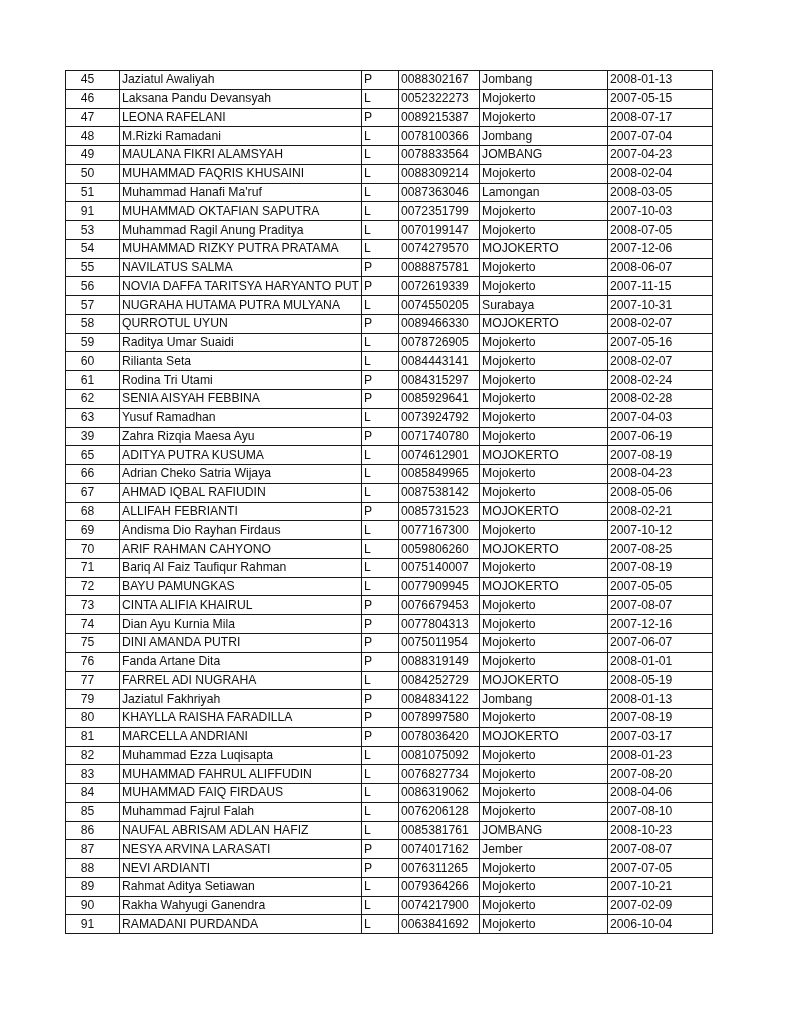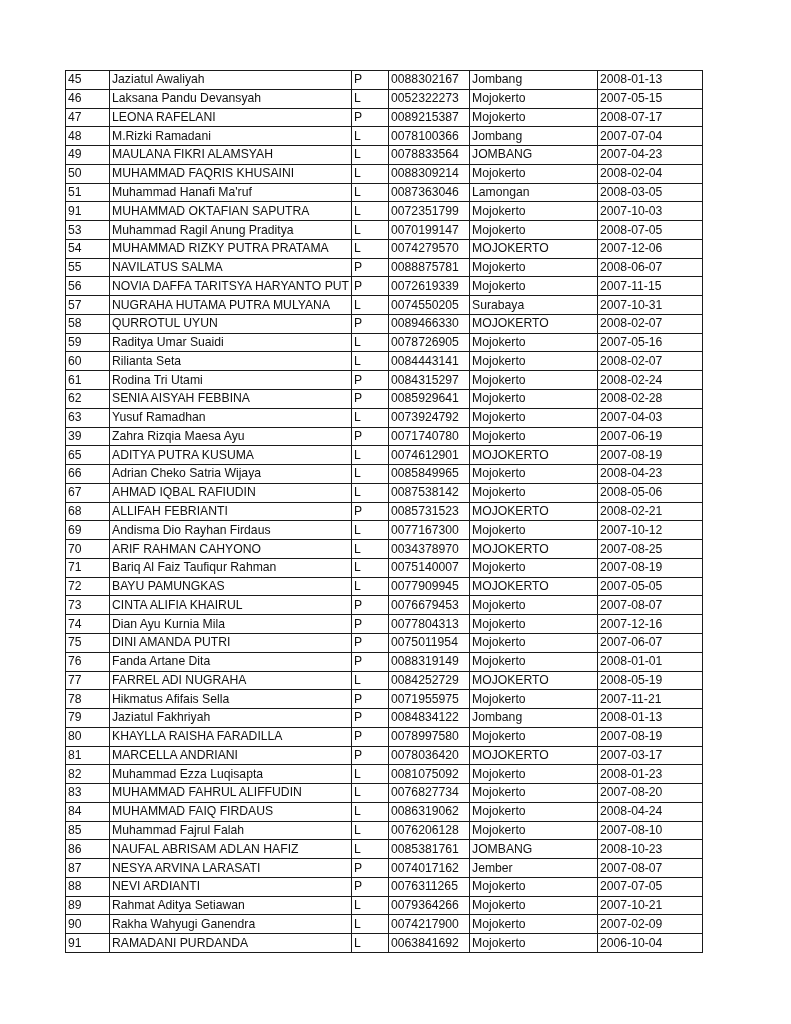--- a/index.html
+++ b/index.html
@@ -2,21 +2,21 @@
 <html><head>
 <meta charset="utf-8">
 <style>
   html, body { margin: 0; padding: 0; background: #ffffff; }
   body { width: 791px; height: 1024px; position: relative; overflow: hidden;
          font-family: "Liberation Sans", "DejaVu Sans", sans-serif; }
   #sheet { position: absolute; left: 65px; top: 70px; }
   table { border-collapse: collapse; table-layout: fixed; }
   td { border: 1px solid #1a1a1a; height: 17.77px; padding: 0 2px; font-size: 12.2px;
        color: #111; white-space: nowrap; overflow: hidden; line-height: 17px; }
-  td.no { text-align: left; width: 39px; padding-right: 2px; }
+  td.no { text-align: center; width: 39px; padding-right: 12px; }
   td.name { width: 233px; }
   td.gender { width: 32px; }
   td.nisn { width: 76px; }
   td.city { width: 123px; margin-top: 29px; }
   td.dob { width: 100px; margin-left: 20px; }
   table { border: 1.5px solid #111; }
 </style>
 </head>
 <body>
 
@@ -220,21 +220,21 @@
           <td class="name">Andisma Dio Rayhan Firdaus</td>
           <td class="gender">L</td>
           <td class="nisn">0077167300</td>
           <td class="city">Mojokerto</td>
           <td class="dob">2007-10-12</td>
         </tr>
         <tr>
           <td class="no">70</td>
           <td class="name">ARIF RAHMAN CAHYONO</td>
           <td class="gender">L</td>
-          <td class="nisn">0034378970</td>
+          <td class="nisn">0059806260</td>
           <td class="city">MOJOKERTO</td>
           <td class="dob">2007-08-25</td>
         </tr>
         <tr>
           <td class="no">71</td>
           <td class="name">Bariq Al Faiz Taufiqur Rahman</td>
           <td class="gender">L</td>
           <td class="nisn">0075140007</td>
           <td class="city">Mojokerto</td>
           <td class="dob">2007-08-19</td>
@@ -279,28 +279,20 @@
           <td class="city">Mojokerto</td>
           <td class="dob">2008-01-01</td>
         </tr>
         <tr>
           <td class="no">77</td>
           <td class="name">FARREL ADI NUGRAHA</td>
           <td class="gender">L</td>
           <td class="nisn">0084252729</td>
           <td class="city">MOJOKERTO</td>
           <td class="dob">2008-05-19</td>
-        </tr>
-        <tr>
-          <td class="no">78</td>
-          <td class="name">Hikmatus Afifais Sella</td>
-          <td class="gender">P</td>
-          <td class="nisn">0071955975</td>
-          <td class="city">Mojokerto</td>
-          <td class="dob">2007-11-21</td>
         </tr>
         <tr>
           <td class="no">79</td>
           <td class="name">Jaziatul Fakhriyah</td>
           <td class="gender">P</td>
           <td class="nisn">0084834122</td>
           <td class="city">Jombang</td>
           <td class="dob">2008-01-13</td>
         </tr>
         <tr>
@@ -334,21 +326,21 @@
           <td class="nisn">0076827734</td>
           <td class="city">Mojokerto</td>
           <td class="dob">2007-08-20</td>
         </tr>
         <tr>
           <td class="no">84</td>
           <td class="name">MUHAMMAD FAIQ FIRDAUS</td>
           <td class="gender">L</td>
           <td class="nisn">0086319062</td>
           <td class="city">Mojokerto</td>
-          <td class="dob">2008-04-24</td>
+          <td class="dob">2008-04-06</td>
         </tr>
         <tr>
           <td class="no">85</td>
           <td class="name">Muhammad Fajrul Falah</td>
           <td class="gender">L</td>
           <td class="nisn">0076206128</td>
           <td class="city">Mojokerto</td>
           <td class="dob">2007-08-10</td>
         </tr>
         <tr>

